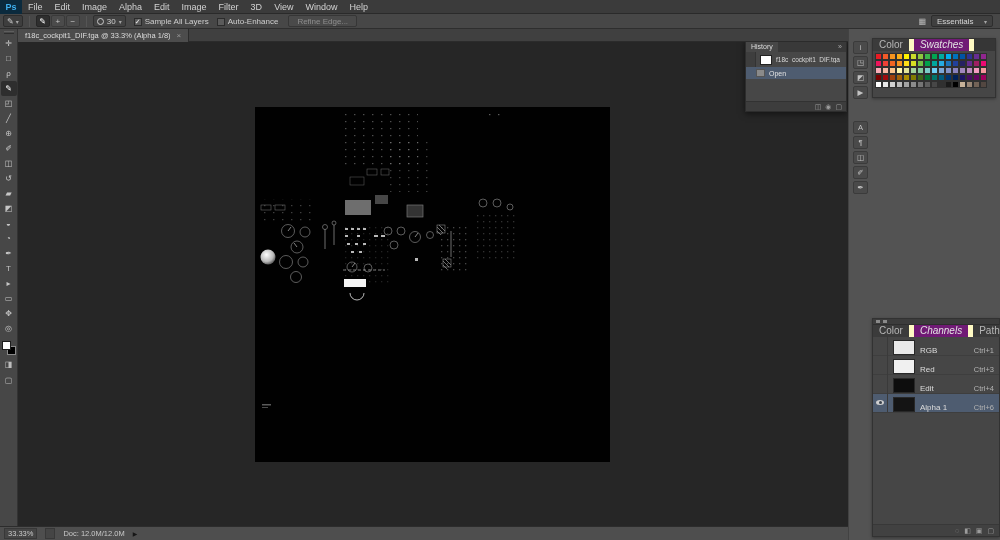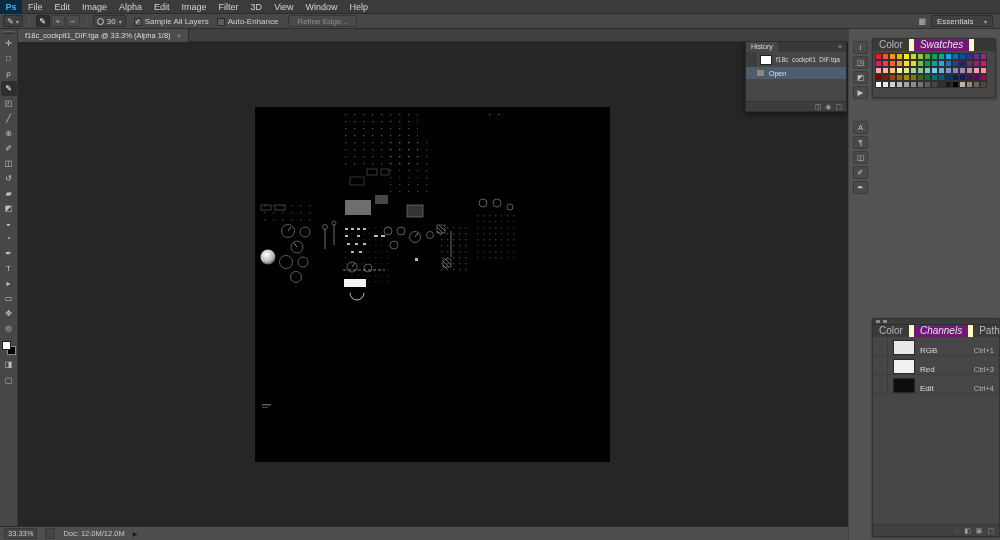--- a/index.html
+++ b/index.html
@@ -456,20 +456,30 @@
           <div class="chan-thumb" style="background: rgb(240, 240, 240);"></div>
           <div class="chan-name">Red</div>
           <div class="chan-shortcut">Ctrl+3</div>
         </div>
         <div class="chan-row">
           <div class="eye-col"></div>
           <div class="chan-thumb" style="background: rgb(13, 13, 13);"></div>
           <div class="chan-name">Edit</div>
           <div class="chan-shortcut">Ctrl+4</div>
         </div>
+        <div class="chan-row selected">
+          <div class="eye-col">
+            <div class="eye">
+              <div class="pupil"></div>
+            </div>
+          </div>
+          <div class="chan-thumb" style="background: rgb(20, 20, 20);"></div>
+          <div class="chan-name">Alpha 1</div>
+          <div class="chan-shortcut">Ctrl+6</div>
+        </div>
       </div>
     <div class="panel-footer" id="channels-footer">
         <div class="footer-icon">◌</div>
         <div class="footer-icon">◧</div>
         <div class="footer-icon">▣</div>
         <div class="footer-icon">▢</div>
       </div>
   </div>
 </div>
 

